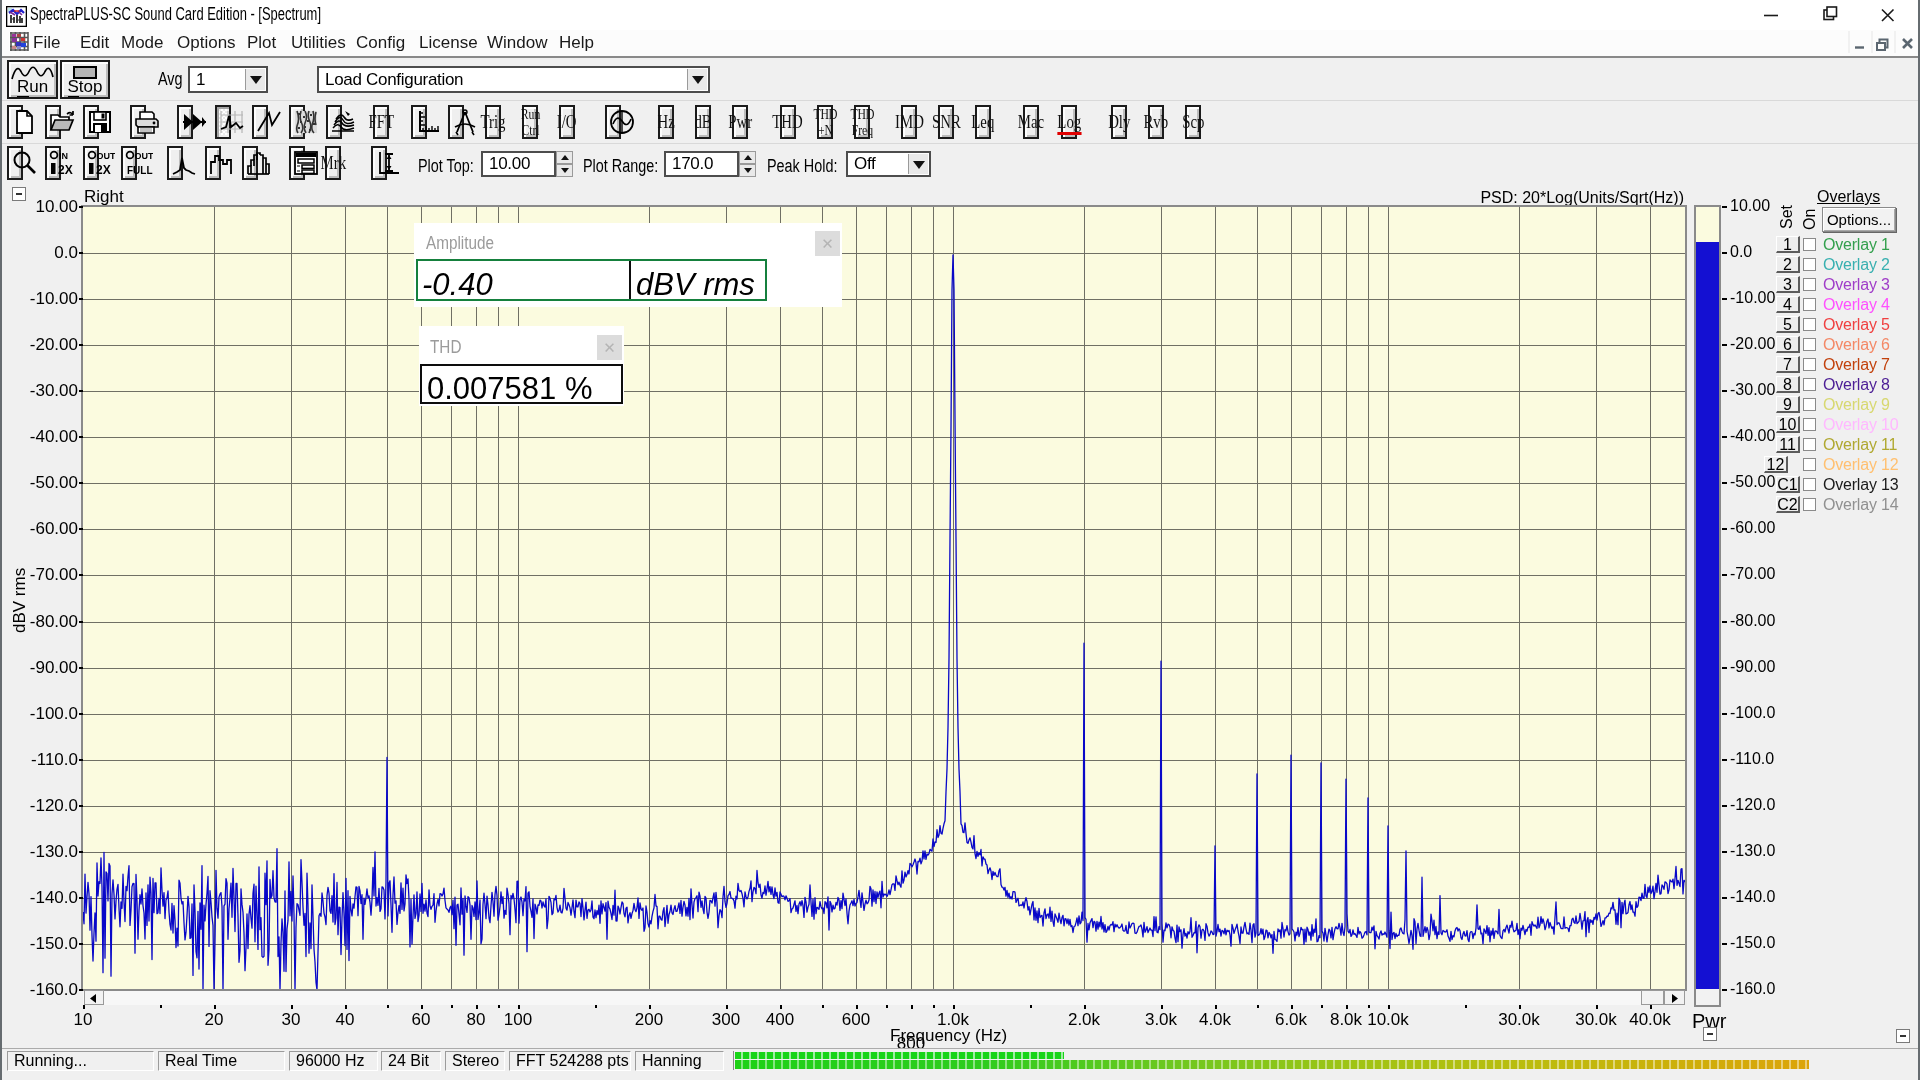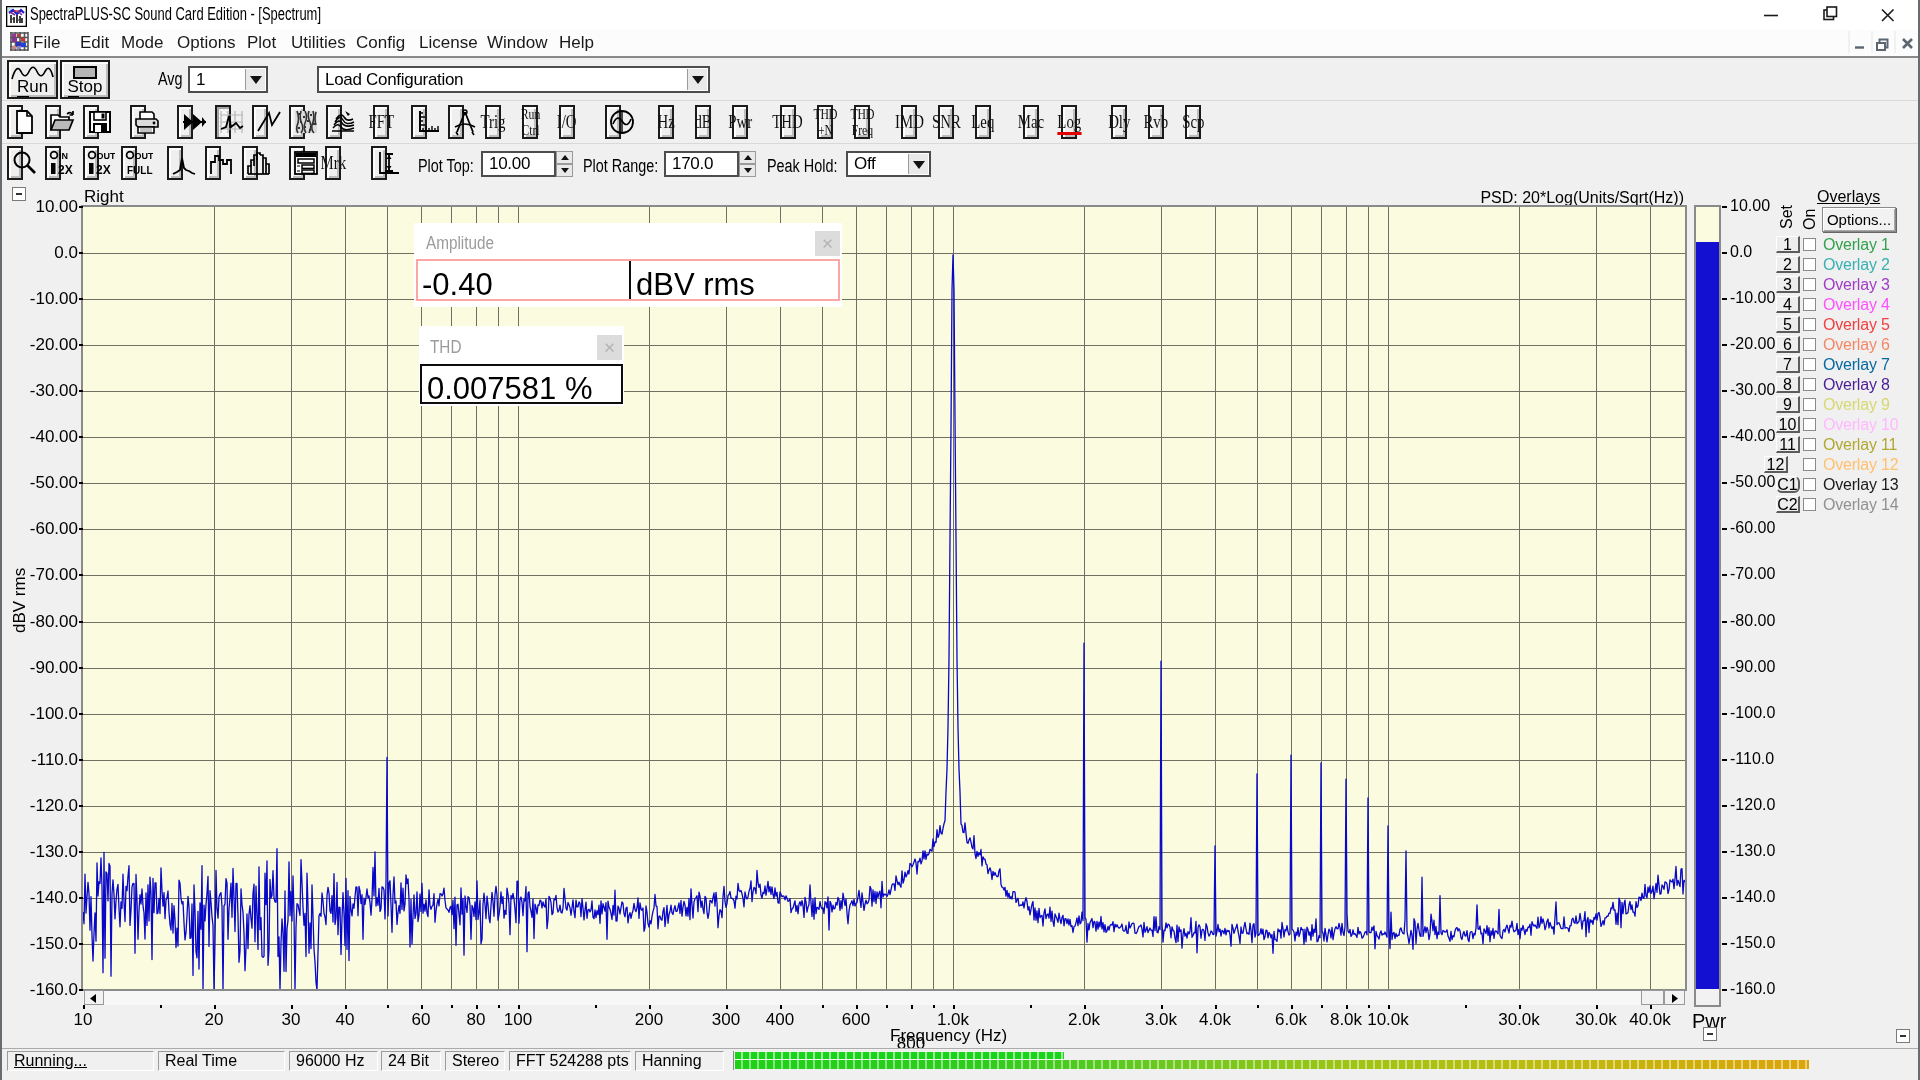--- a/index.html
+++ b/index.html
@@ -570,21 +570,21 @@
     </svg></div>
 <div class="abs" style="left:1641px;top:990px;width:23px;height:15px;background:#f2f2f2;border:1px solid #999;box-sizing:border-box;"></div>
 <div class="abs" style="left:1664px;top:990px;width:21px;height:15px;background:#f2f2f2;border:1px solid #999;box-sizing:border-box;"><svg width="19" height="13">
       <path d="M7 2 L13 6.5 L7 11 Z" fill="#000"></path>
     </svg></div>
 <div class="abs" style="left:414px;top:223px;width:428px;height:84px;background:#fff;">
 <div style="position:absolute;left:12px;top:10px;font-size:18px;color:#9b9b9b;transform:scaleX(0.85);transform-origin:0 0;">Amplitude</div>
 <div style="position:absolute;left:401px;top:8px;width:25px;height:25px;background:#dcdcdc;">
       <div style="position:absolute;left:0;top:0;right:0;bottom:0;display:flex;align-items:center;justify-content:center;font-size:15px;color:#b4b4b4;">✕</div>
     </div>
-<div style="position:absolute;left:2px;top:36px;width:424px;height:42px;border:2px solid #fca5a5;box-sizing:border-box;background:#fff;">
+<div style="position:absolute;left:2px;top:36px;width:351px;height:42px;border:2px solid #15803d;box-sizing:border-box;background:#fff;font-style:italic;">
 <div style="position:absolute;left:211px;top:0;bottom:0;width:2px;background:#0d0d0d;"></div>
 <div style="position:absolute;left:4px;top:6px;font-size:31px;color:#000;">-0.40</div>
 <div style="position:absolute;left:218px;top:6px;font-size:31px;color:#000;">dBV rms</div>
 </div>
   </div>
 <div class="abs" style="left:419px;top:326px;width:205px;height:80px;background:#fff;">
 <div style="position:absolute;left:11px;top:11px;font-size:18px;color:#9b9b9b;transform:scaleX(0.85);transform-origin:0 0;">THD</div>
 <div style="position:absolute;left:178px;top:9px;width:25px;height:25px;background:#dcdcdc;">
       <div style="position:absolute;left:0;top:0;right:0;bottom:0;display:flex;align-items:center;justify-content:center;font-size:15px;color:#b4b4b4;">✕</div>
     </div>
@@ -620,44 +620,44 @@
 <div class="ovchk" style="left:1803px;top:298px;"></div>
 <div class="ovl" style="left:1823px;top:296px;color:#ff50ff;">Overlay 4</div>
 <div class="ovbtn" style="left:1776px;top:316px;">5</div>
 <div class="ovchk" style="left:1803px;top:318px;"></div>
 <div class="ovl" style="left:1823px;top:316px;color:#f04040;">Overlay 5</div>
 <div class="ovbtn" style="left:1776px;top:336px;">6</div>
 <div class="ovchk" style="left:1803px;top:338px;"></div>
 <div class="ovl" style="left:1823px;top:336px;color:#f48866;">Overlay 6</div>
 <div class="ovbtn" style="left:1776px;top:356px;">7</div>
 <div class="ovchk" style="left:1803px;top:358px;"></div>
-<div class="ovl" style="left:1823px;top:356px;color:#0369a1;">Overlay 7</div>
+<div class="ovl" style="left:1823px;top:356px;color:#c2410c;">Overlay 7</div>
 <div class="ovbtn" style="left:1776px;top:376px;">8</div>
 <div class="ovchk" style="left:1803px;top:378px;"></div>
 <div class="ovl" style="left:1823px;top:376px;color:#4c1d95;">Overlay 8</div>
 <div class="ovbtn" style="left:1776px;top:396px;">9</div>
 <div class="ovchk" style="left:1803px;top:398px;"></div>
 <div class="ovl" style="left:1823px;top:396px;color:#d8d870;">Overlay 9</div>
 <div class="ovbtn" style="left:1776px;top:416px;">10</div>
 <div class="ovchk" style="left:1803px;top:418px;"></div>
 <div class="ovl" style="left:1823px;top:416px;color:#ffb8ff;">Overlay 10</div>
 <div class="ovbtn" style="left:1776px;top:436px;">11</div>
 <div class="ovchk" style="left:1803px;top:438px;"></div>
 <div class="ovl" style="left:1823px;top:436px;color:#b0a830;">Overlay 11</div>
 <div class="ovbtn" style="left:1764px;top:456px;">12</div>
 <div class="ovchk" style="left:1803px;top:458px;"></div>
 <div class="ovl" style="left:1823px;top:456px;color:#ffc070;">Overlay 12</div>
-<div class="ovbtn" style="left:1776px;top:476px;border-radius:6px;">C1</div>
+<div class="ovbtn" style="left:1776px;top:476px;">C1</div>
 <div class="ovchk" style="left:1803px;top:478px;"></div>
 <div class="ovl" style="left:1823px;top:476px;color:#1a1a1a;">Overlay 13</div>
 <div class="ovbtn" style="left:1776px;top:496px;">C2</div>
 <div class="ovchk" style="left:1803px;top:498px;"></div>
 <div class="ovl" style="left:1823px;top:496px;color:#909090;">Overlay 14</div>
 <div class="abs" style="left:0;top:1048px;width:1920px;height:32px;background:#f0f0f0;border-top:1px solid #ababab;"></div>
-<div class="sbpanel" style="left:7px;width:147px;text-decoration:underline;">Running...</div>
+<div class="sbpanel" style="left:7px;width:147px;">Running...</div>
 <div class="sbpanel" style="left:158px;width:127px;">Real Time</div>
 <div class="sbpanel" style="left:289px;width:89px;">96000 Hz</div>
 <div class="sbpanel" style="left:381px;width:60px;">24 Bit</div>
 <div class="sbpanel" style="left:445px;width:60px;">Stereo</div>
 <div class="sbpanel" style="left:509px;width:122px;">FFT 524288 pts</div>
 <div class="sbpanel" style="left:635px;width:89px;">Hanning</div>
 <div class="abs" style="left:733px;top:1051px;width:1px;height:19px;background:#8a8a8a;"></div>
 <div class="abs" style="left:735px;top:1052px;width:329px;height:7px;background:repeating-linear-gradient(90deg,#17d417 0 6px,#9deda0 6px 8px);"></div>
 <div class="abs" style="left:735px;top:1060px;width:1074px;height:9px;background:linear-gradient(90deg,#1ed117 0,#2fcc1e 250px,#6cc81f 430px,#a0c414 620px,#bcbc0e 800px,#cfae09 960px,#dca40a 1074px);"></div>
 <div class="abs" style="left:735px;top:1060px;width:1074px;height:9px;background:repeating-linear-gradient(90deg,rgba(255,255,255,0) 0 6px,rgba(255,255,255,.45) 6px 8px);"></div>

